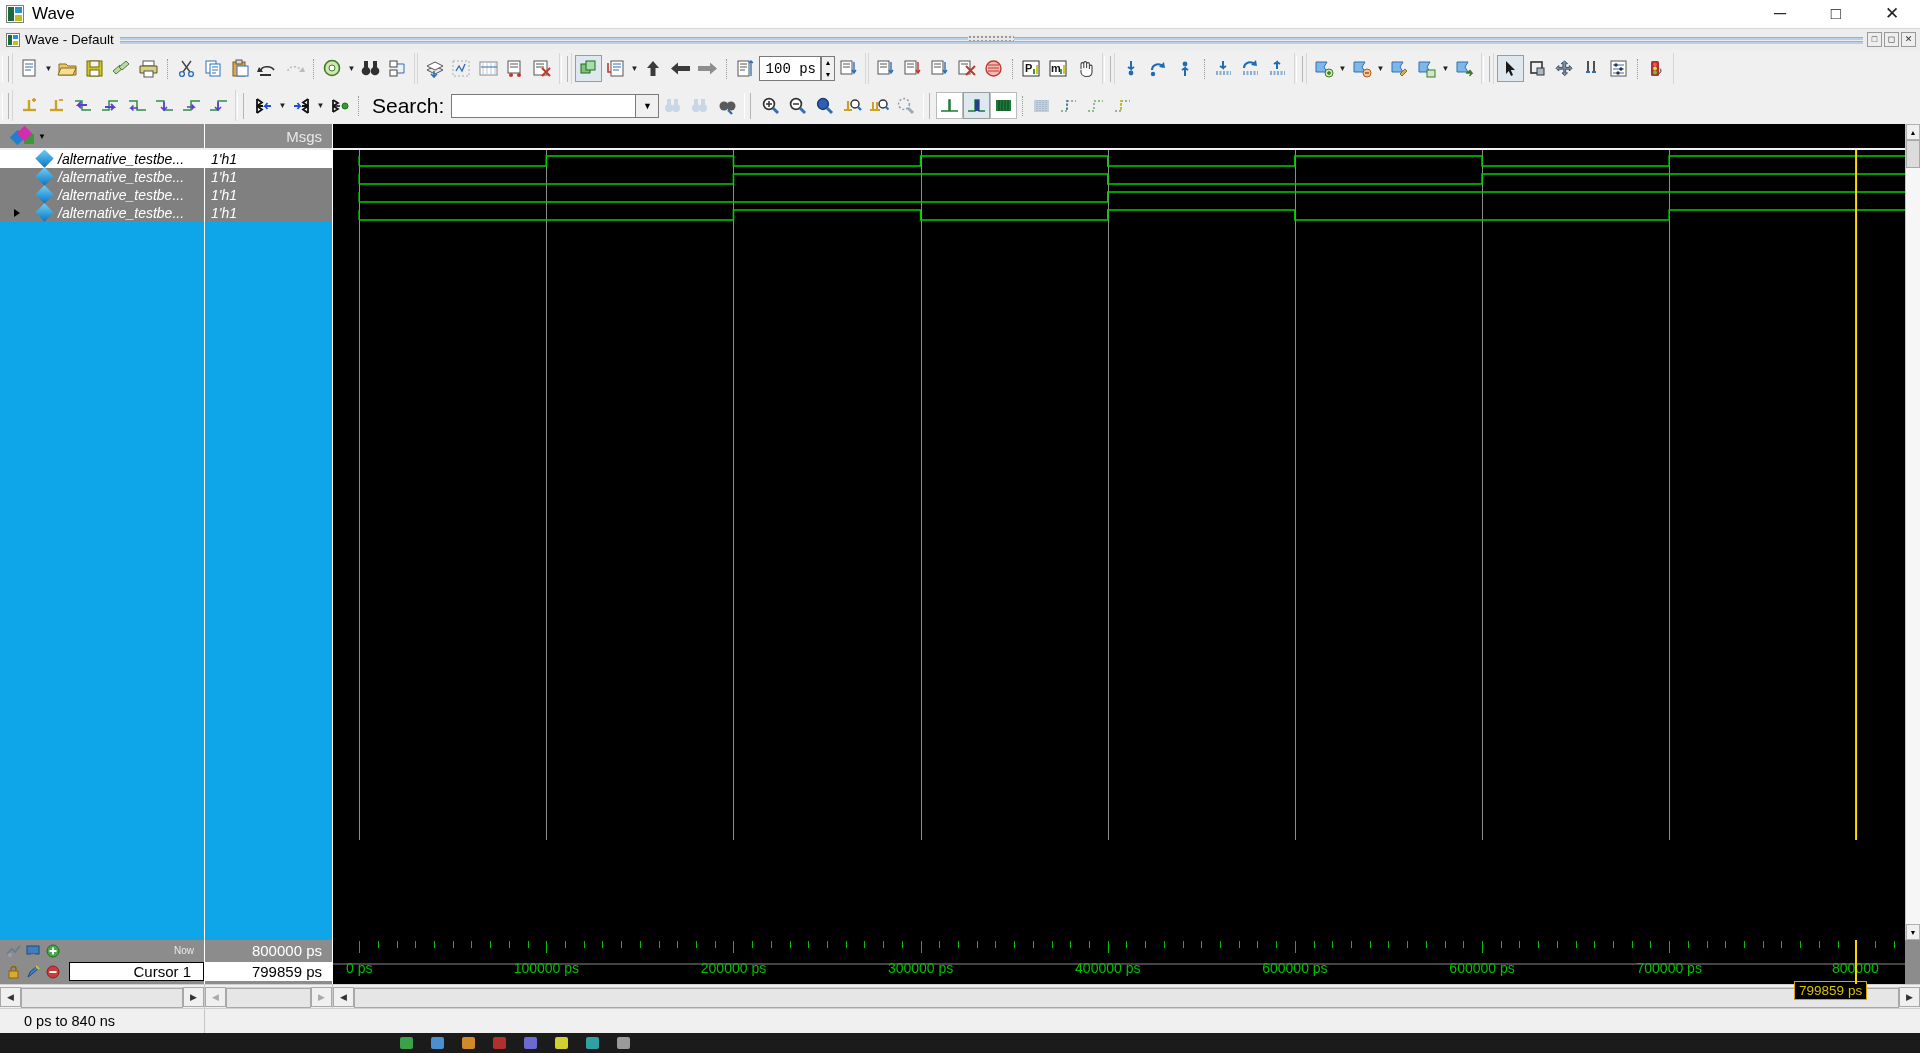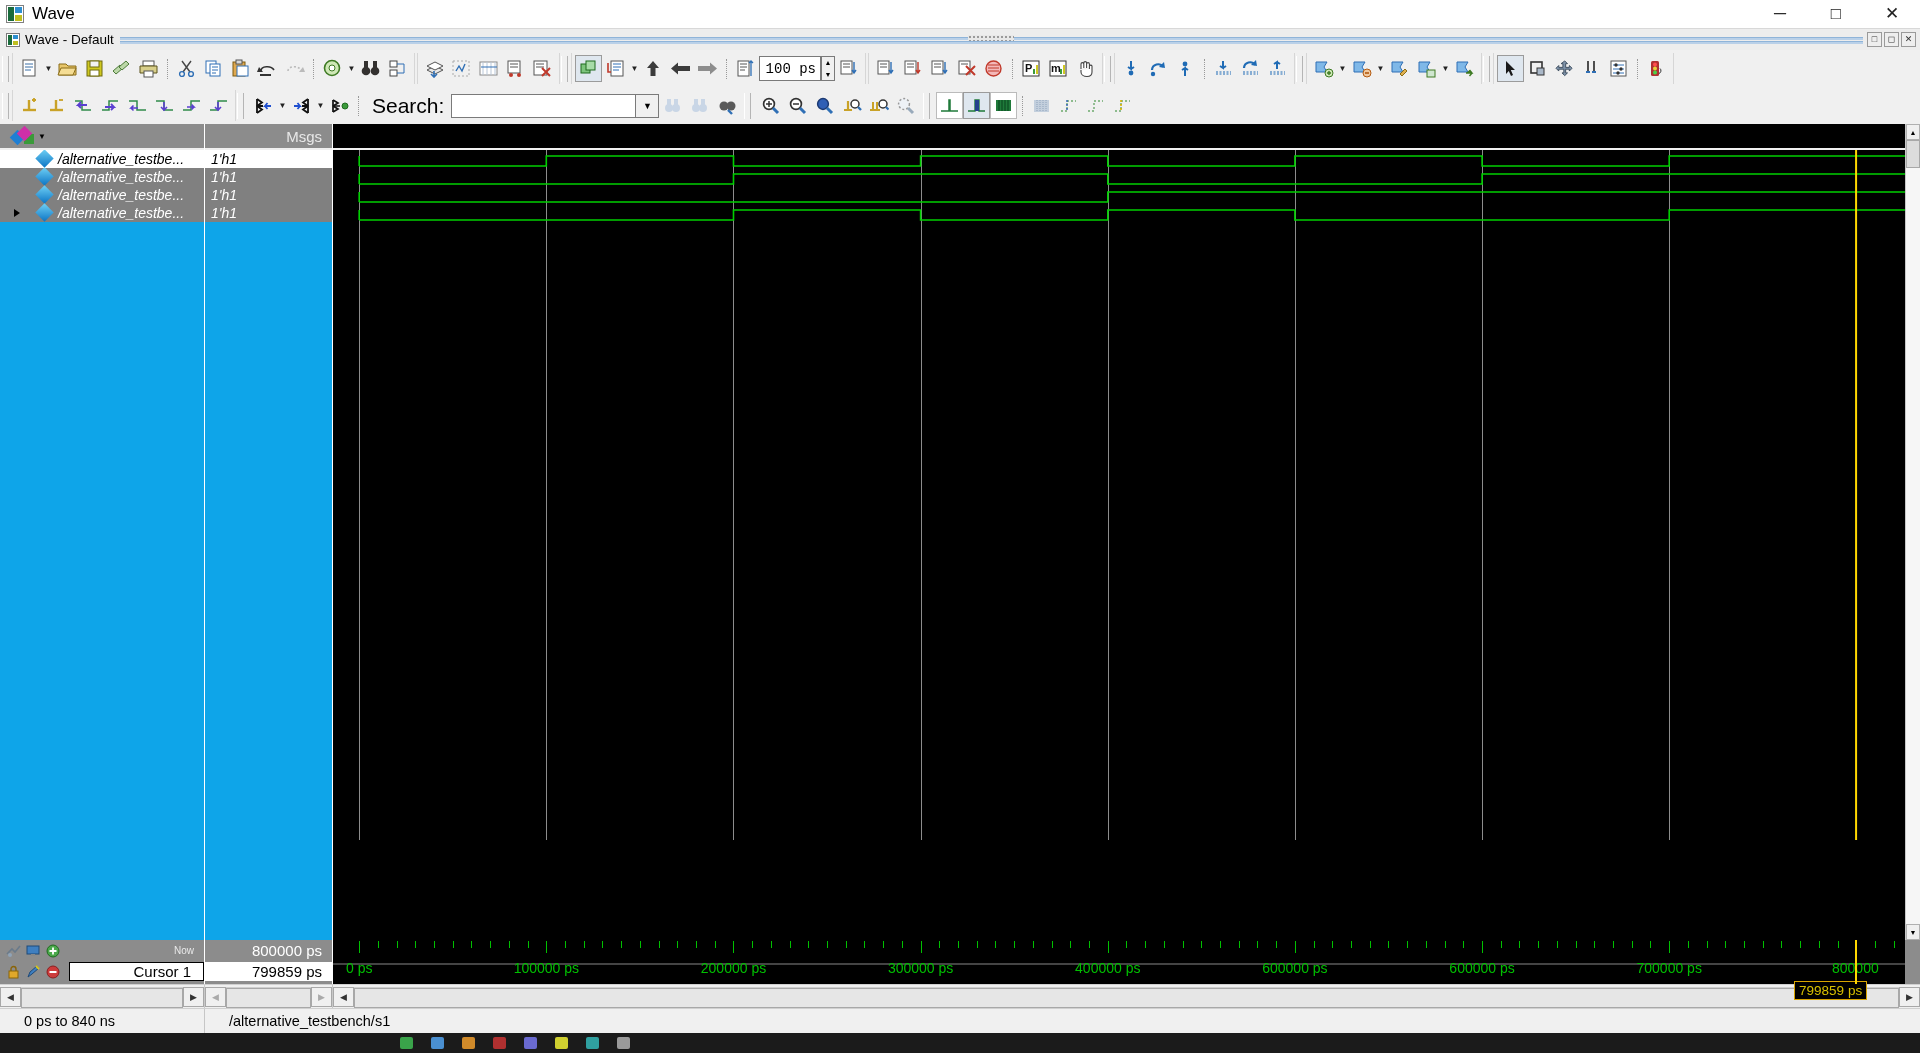--- a/index.html
+++ b/index.html
@@ -1028,21 +1028,20 @@
       <div class="sbtn">◀</div>
       <div class="strack">
           <div class="sthumb" style="width:100%"></div>
         </div>
       <div class="sbtn">▶</div>
     </div>
   </div>
 
   <div class="statusbar">
     <div class="stcell b1">0 ps to 840 ns</div>
-    <div class="stcell b2">/alternative_testbench/s1</div>
   </div>
 
   <div class="taskbar">
     <div class="tbi" style="background:#3aa34a"></div>
     <div class="tbi" style="background:#4a8fd0"></div>
     <div class="tbi" style="background:#d08a2a"></div>
     <div class="tbi" style="background:#b03030"></div>
     <div class="tbi" style="background:#6a6ad0"></div>
     <div class="tbi" style="background:#d0d030"></div>
     <div class="tbi" style="background:#30a0a0"></div>

